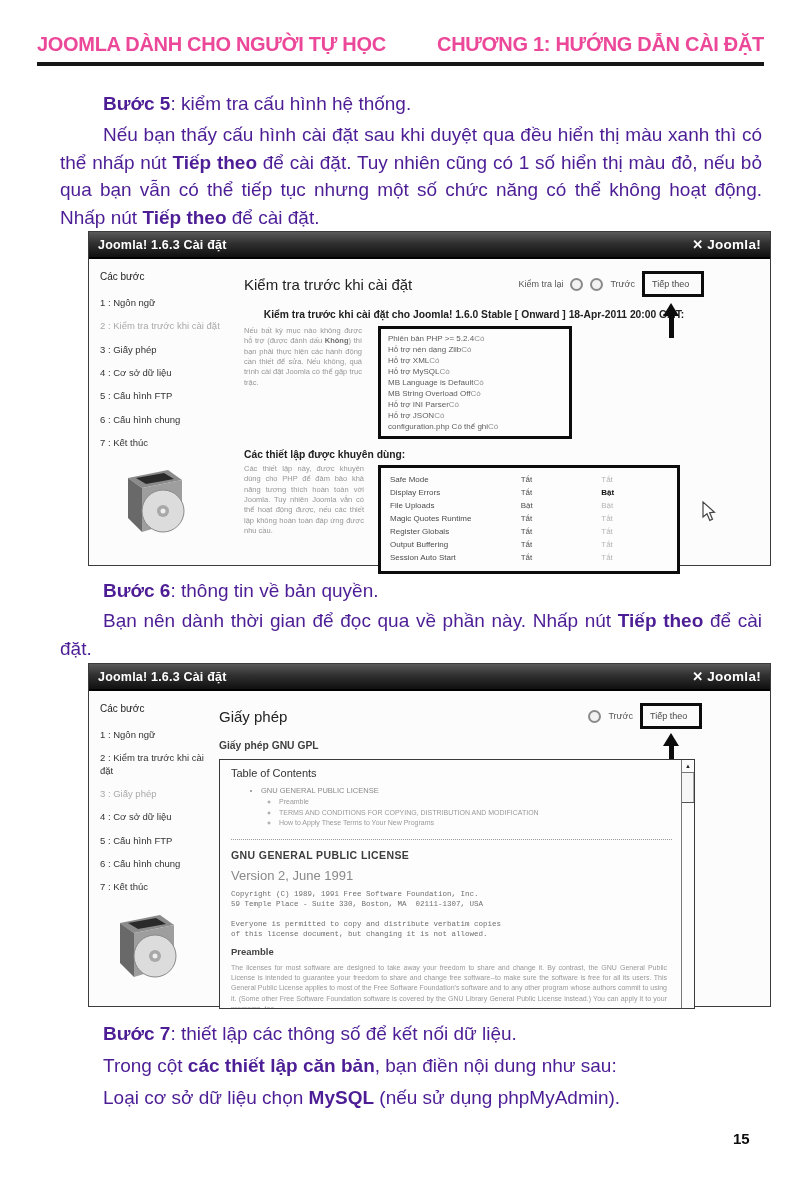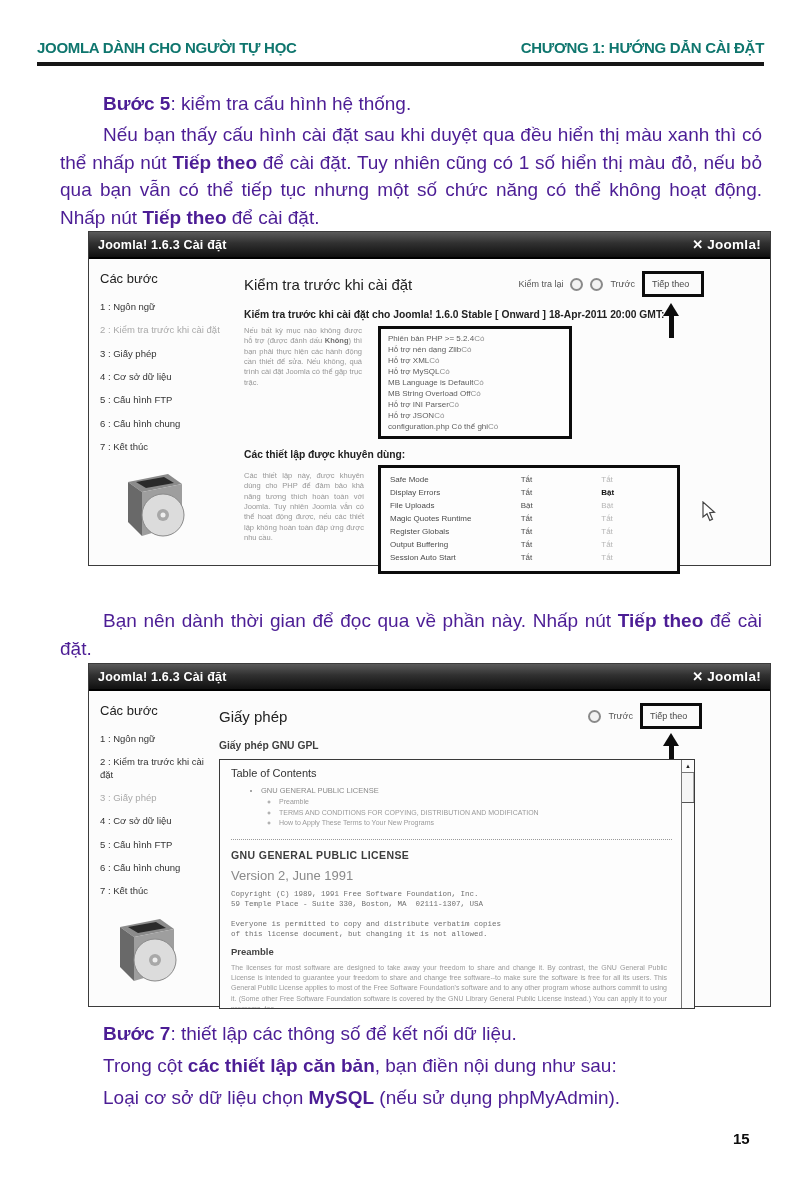--- a/index.html
+++ b/index.html
@@ -10,21 +10,21 @@
     overflow:hidden;
   }
 
   
   .run-header {
     position:absolute; left:37px; top:38px; width:727px; height:28px;
     border-bottom:4px solid #161616;
     display:flex; justify-content:space-between; align-items:flex-end;
     padding-bottom:6px;
   }
-  .run-header span { font-size:15px; font-weight:800; letter-spacing:-0.3px; color:#0f766e; }
+  .run-header span { font-size:20px; font-weight:800; letter-spacing:-0.3px; color:#ec4899; }
 
   
   .bp { position:absolute; left:60px; width:702px; font-size:19px; line-height:27.5px; color:#4c1d95; text-align:justify; }
   .bp.indent { text-indent:43px; }
   .b { font-weight:bold; }
 
   
   .shot { position:absolute; left:88px; width:683px; border:1.5px solid #3c3c3c; background:#fcfcfc; }
   .titlebar {
     height:27px; background:linear-gradient(180deg,#5a5a5a 0%,#303030 45%,#101010 100%);
@@ -32,46 +32,46 @@
     display:flex; justify-content:space-between; align-items:center; padding:0 9px;
   }
   .titlebar .wtitle { color:#fff; font-size:12.5px; font-weight:bold; letter-spacing:0.2px; }
   .logo { display:flex; align-items:center; gap:4px; color:#fff; }
   .logo .glyph { font-size:13px; font-weight:bold; }
   .logo .ltext { font-size:13.5px; font-weight:bold; letter-spacing:0.3px;text-align:right; }
 
   .shot-content { position:relative; }
 
   .sb { position:absolute; left:11px; top:12px; }
-  .sb-head { font-size:13px; color:#222; margin-bottom:15px; }
+  .sb-head { font-size:10px; color:#222; margin-bottom:15px; }
   .sb-step { font-size:9.5px; color:#333; margin-bottom:11px; line-height:1.3; cursor:default; }
   .sb-step.current { color:#a9a9a9; }
   .cdbox { margin:10px 0 0 16px; }
 
   .main1 { position:absolute; left:155px; top:12px; width:460px; }
   .main2 { position:absolute; left:130px; top:12px; width:483px; }
   .headrow { display:flex; justify-content:space-between; align-items:center; height:26px; }
   .ph { font-size:15px; color:#222; }
   .toolbar { display:flex; align-items:center; gap:7px; font-size:9px; color:#555; }
   .tb-circle { width:13px; height:13px; border-radius:50%; border:2px solid #8a8a8a; background:#f2f2f2; display:inline-block; }
   .next-btn {
     border:3px solid #0c0c0c; background:#fbfbfb; color:#4a4a4a;
     font-size:9px; font-family:"Liberation Sans",sans-serif;
     width:62px; height:26px; text-align:left; padding-left:7px;
   }
   .annot-arrow { position:absolute; width:17px; }
   .annot-arrow .head { width:0; height:0; border-left:8.5px solid transparent; border-right:8.5px solid transparent; border-bottom:13px solid #0c0c0c; }
   .annot-arrow .stem { width:5px; background:#0c0c0c; margin:0 auto; }
 
-  .check-title { margin-top:12px; font-size:10.3px; font-weight:bold; color:#222; white-space:nowrap; }
+  .check-title { margin-top:12px; font-size:10.3px; font-weight:bold; color:#222; white-space:nowrap;text-align:center; }
   .row-cols { display:flex; align-items:flex-start; }
   .note { font-size:7.5px; color:#979797; line-height:1.38; text-align:justify; }
   .note .nb { font-weight:bold; color:#6f6f6f; }
   .note1 { width:118px; margin-top:6px; }
-  .note2 { width:120px; margin-top:11px; }
+  .note2 { width:120px; margin-top:4px; }
 
   .annot-box { border:3px solid #0c0c0c; background:#fdfdfd; }
   .check-table { width:194px; margin:6px 0 0 16px; padding:4px 0; }
   .ct-row { display:flex; padding:0 7px; font-size:8px; line-height:11px; color:#5d5d5d; }
   .ct-row .val { color:#8f8f8f; }
 
   .rec-heading { margin-top:10px; font-size:10.3px; font-weight:bold; color:#222; }
   .rec-table { width:302px; margin:5px 0 0 14px; padding:5px 0 7px 0; }
   .rt-row { display:grid; grid-template-columns:47% 29% 24%; padding:0 9px; font-size:8px; line-height:13px; }
   .rt-row .c1 { color:#4c4c4c; }
@@ -256,20 +256,21 @@
       </div>
 
       <div class="mouse-cursor" style="left:613px; top:242px;">
         <svg width="14" height="21" viewBox="0 0 14 21">
           <path d="M1 1 L1 16 L5 12.8 L7.8 19.4 L10.5 18.2 L7.7 11.7 L12.5 11.2 Z" fill="#fefefe" stroke="#444" stroke-width="1.2"></path>
         </svg>
       </div>
     </div>
   </div>
 
+  <p class="bp indent" style="top:577px;"><span class="b">Bước 6</span><span>: thông tin về bản quyền.</span></p>
 
   <p class="bp indent" style="top:607px;"><span>Bạn nên dành thời gian để đọc qua về phần này. Nhấp nút </span><span class="b">Tiếp theo</span><span> để cài đặt.</span></p>
 
   <div class="shot" style="top:663px; height:344px;">
     <div class="titlebar">
       <span class="wtitle">Joomla! 1.6.3 Cài đặt</span>
       <span class="logo">
         <span class="glyph">✕</span>
         <span class="ltext">Joomla!</span>
       </span>

